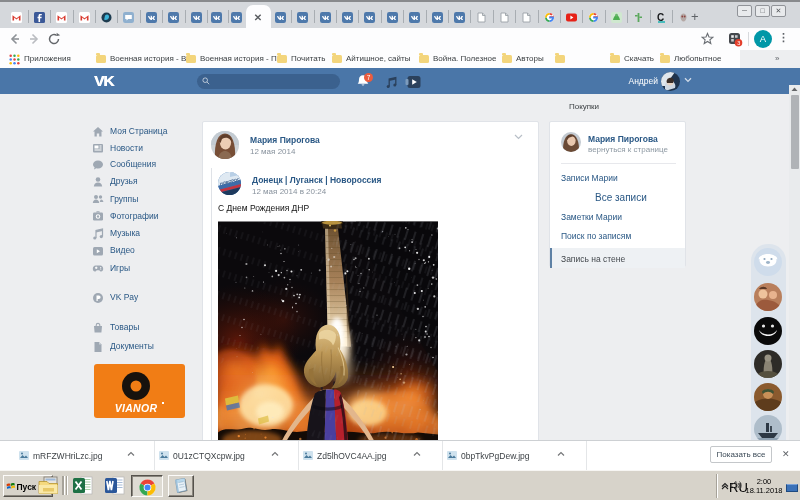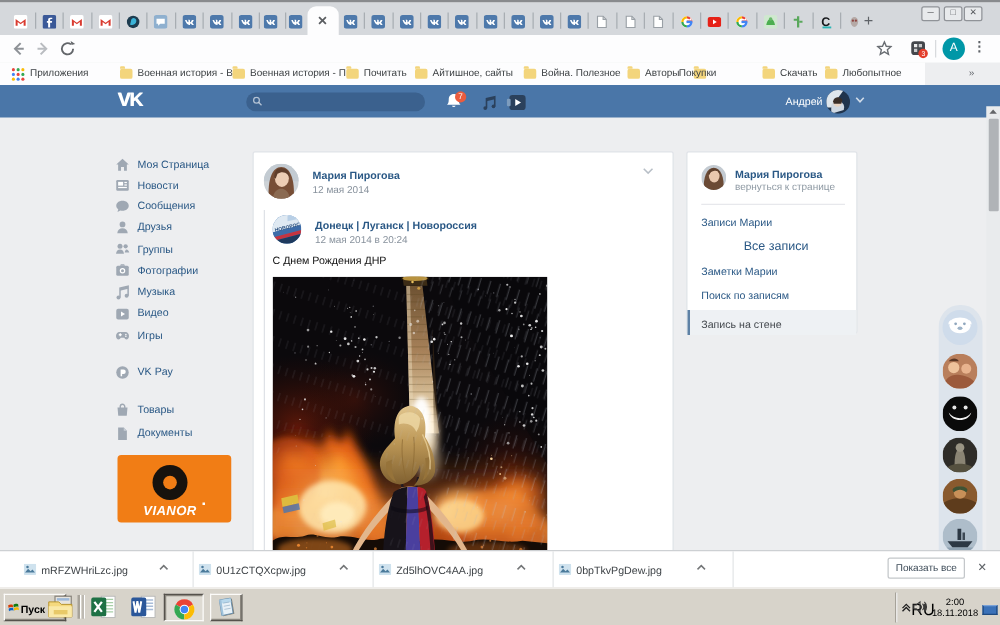--- a/index.html
+++ b/index.html
@@ -293,21 +293,21 @@
       <div class="bm" style="left:200px;">Военная история - П</div>
 <div class="bmf" style="left:277px;"></div>
       <div class="bm" style="left:291px;">Почитать</div>
 <div class="bmf" style="left:332px;"></div>
       <div class="bm" style="left:346px;">Айтишное, сайты</div>
 <div class="bmf" style="left:419px;"></div>
       <div class="bm" style="left:433px;">Война. Полезное</div>
 <div class="bmf" style="left:502px;"></div>
       <div class="bm" style="left:516px;">Авторы</div>
 <div class="bmf" style="left:555px;"></div>
-      <div class="bm" style="left:543px;">Покупки</div>
+      <div class="bm" style="left:569px;margin-top:48px;">Покупки</div>
 <div class="bmf" style="left:610px;"></div>
       <div class="bm" style="left:624px;">Скачать</div>
 <div class="bmf" style="left:660px;"></div>
       <div class="bm" style="left:674px;">Любопытное</div>
 <div class="bm" style="left:775px;color:#5f6368;">»</div>
 </div>
 <div id="vkhead" class="abs">
 <div id="vklogo">VK</div>
 <div id="vksearch">
         <svg class="abs" style="left:5px;top:3.5px" width="8" height="8" viewBox="0 0 8 8">

